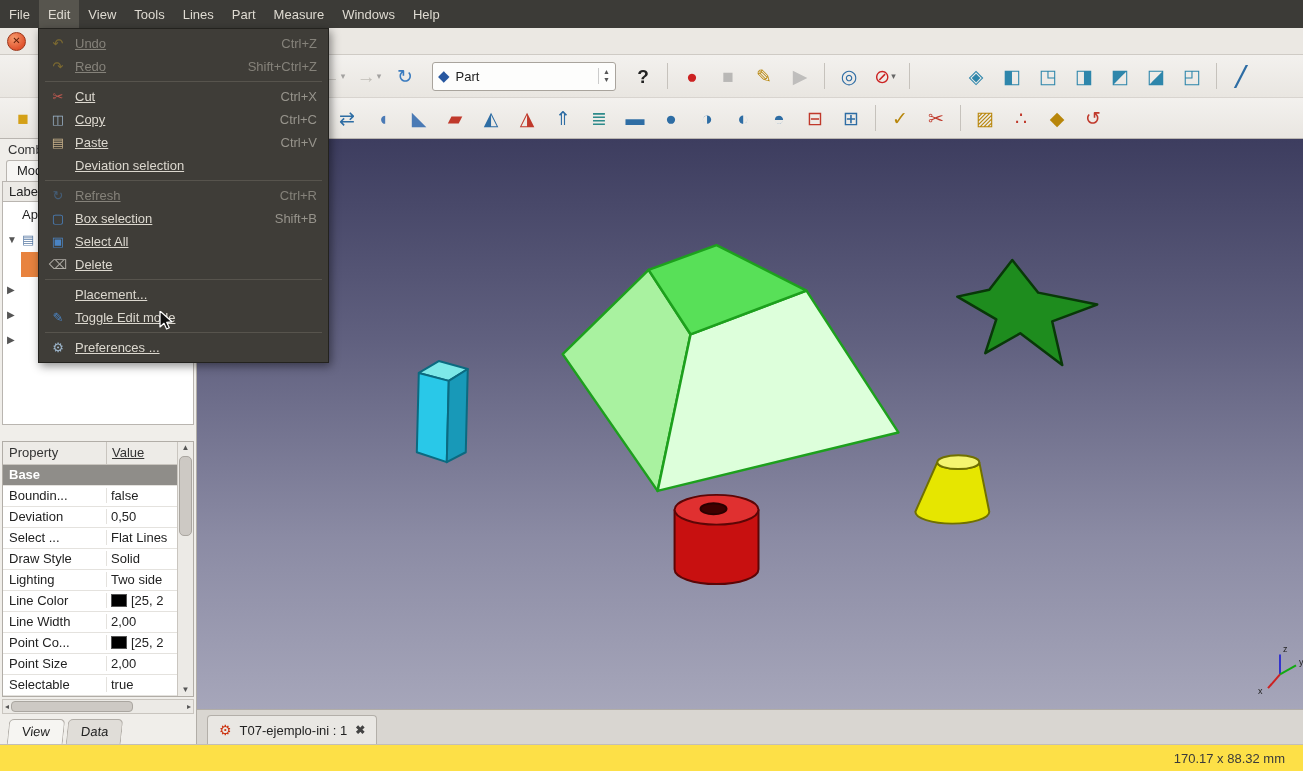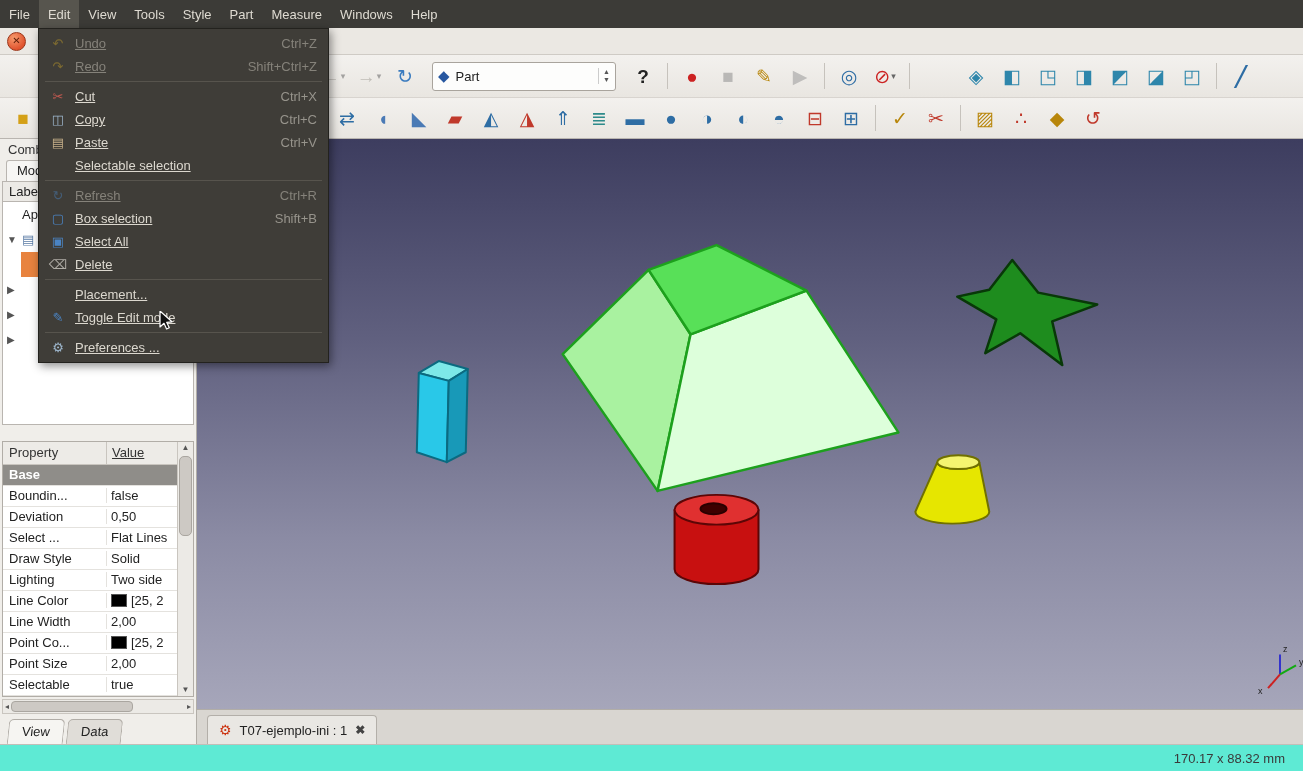--- a/index.html
+++ b/index.html
@@ -87,21 +87,21 @@
             background:linear-gradient(180deg,#3d3d5f 0%,#60607f 35%,#8b8ba4 70%,#a6a6ba 100%);}
   .viewport svg.scene{position:absolute;inset:0;width:100%;height:100%;}
   .docstrip{height:34px;flex:none;background:#d9d6d1;border-top:1px solid #b1ada7;
             display:flex;align-items:flex-end;padding-left:10px;}
   .doctab{height:28px;background:#e9e7e3;border:1px solid #b3afa9;border-bottom:none;
           border-radius:4px 4px 0 0;display:flex;align-items:center;gap:8px;padding:0 11px;}
   .dicon{color:#cc3311;font-size:14px;}
   .dclose{color:#444;font-size:12px;font-weight:bold;}
 
   
-  .statusbar{height:26px;flex:none;background:#5eead4;border-top:1px solid #c2beb8;
+  .statusbar{height:26px;flex:none;background:#fde047;border-top:1px solid #c2beb8;
              display:flex;align-items:center;justify-content:flex-end;padding-right:18px;color:#3a3a3a;}
 
   
   .edit-menu{position:absolute;left:38px;top:28px;width:289px;background:#3f3d38;
              border:1px solid #23221e;box-shadow:2px 3px 9px rgba(0,0,0,.45);
              z-index:50;padding:3px 0;color:#dcd8cf;}
   .mi{height:23px;display:flex;align-items:center;padding:0 11px 0 8px;}
   .mi-ic{width:22px;flex:none;font-size:13px;text-align:center;margin-right:6px;}
   .mi-label{flex:1;white-space:nowrap;text-decoration:underline;}
   .mi-sc{color:#97948c;margin-left:20px;white-space:nowrap;}
@@ -116,21 +116,21 @@
 </head>
 <body>
 
 <div id="app">
 
   <div class="menubar" id="menubar">
       <span class="mb-item">File</span>
       <span class="mb-item active">Edit</span>
       <span class="mb-item">View</span>
       <span class="mb-item">Tools</span>
-      <span class="mb-item">Style</span>
+      <span class="mb-item">Lines</span>
       <span class="mb-item">Part</span>
       <span class="mb-item">Measure</span>
       <span class="mb-item">Windows</span>
       <span class="mb-item">Help</span>
     </div>
 
   <div class="titlestrip">
     <span class="winbtn">✕</span>
   </div>
 
@@ -485,21 +485,21 @@
       <span class="mi-label">Copy</span>
       <span class="mi-sc">Ctrl+C</span>
     </div>
     <div class="mi">
       <span class="mi-ic" style="color: rgb(199, 176, 138);">▤</span>
       <span class="mi-label">Paste</span>
       <span class="mi-sc">Ctrl+V</span>
     </div>
     <div class="mi">
       <span class="mi-ic"></span>
-      <span class="mi-label">Selectable selection</span>
+      <span class="mi-label">Deviation selection</span>
       <span class="mi-sc"></span>
     </div>
     <div class="msep"></div>
     <div class="mi disabled">
       <span class="mi-ic" style="color: rgb(74, 132, 196);">↻</span>
       <span class="mi-label">Refresh</span>
       <span class="mi-sc">Ctrl+R</span>
     </div>
     <div class="mi">
       <span class="mi-ic" style="color: rgb(74, 132, 196);">▢</span>

